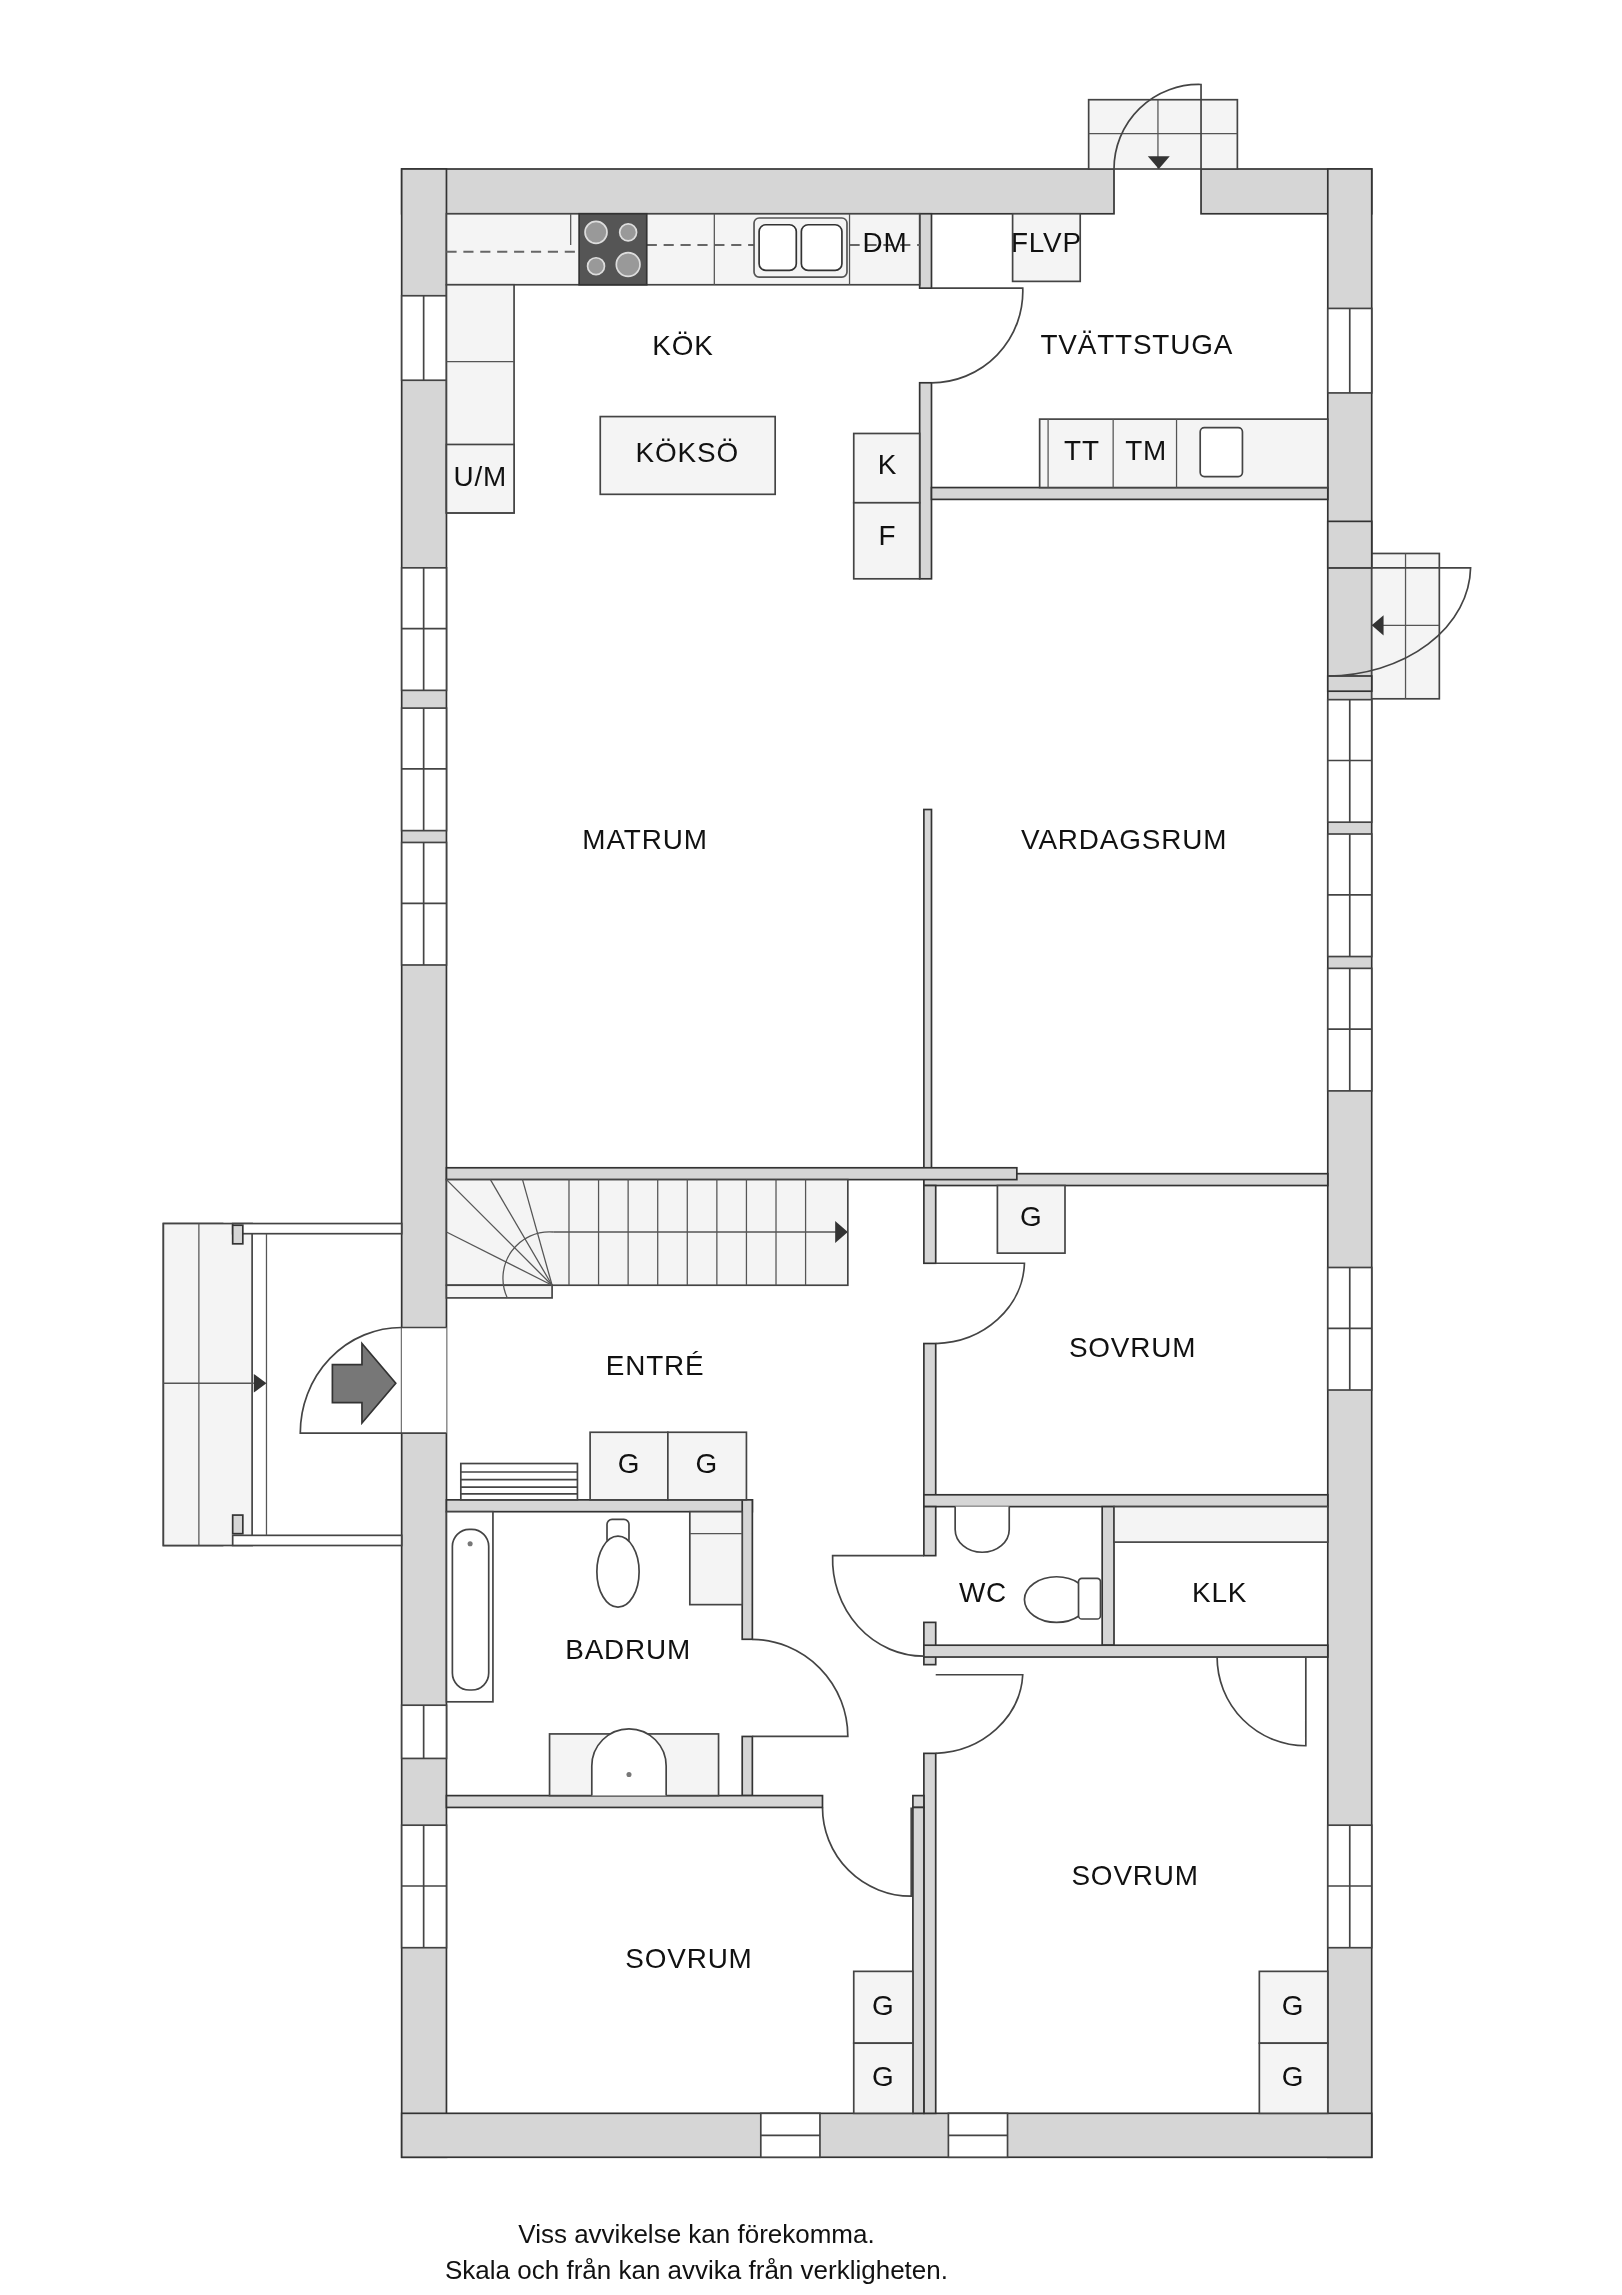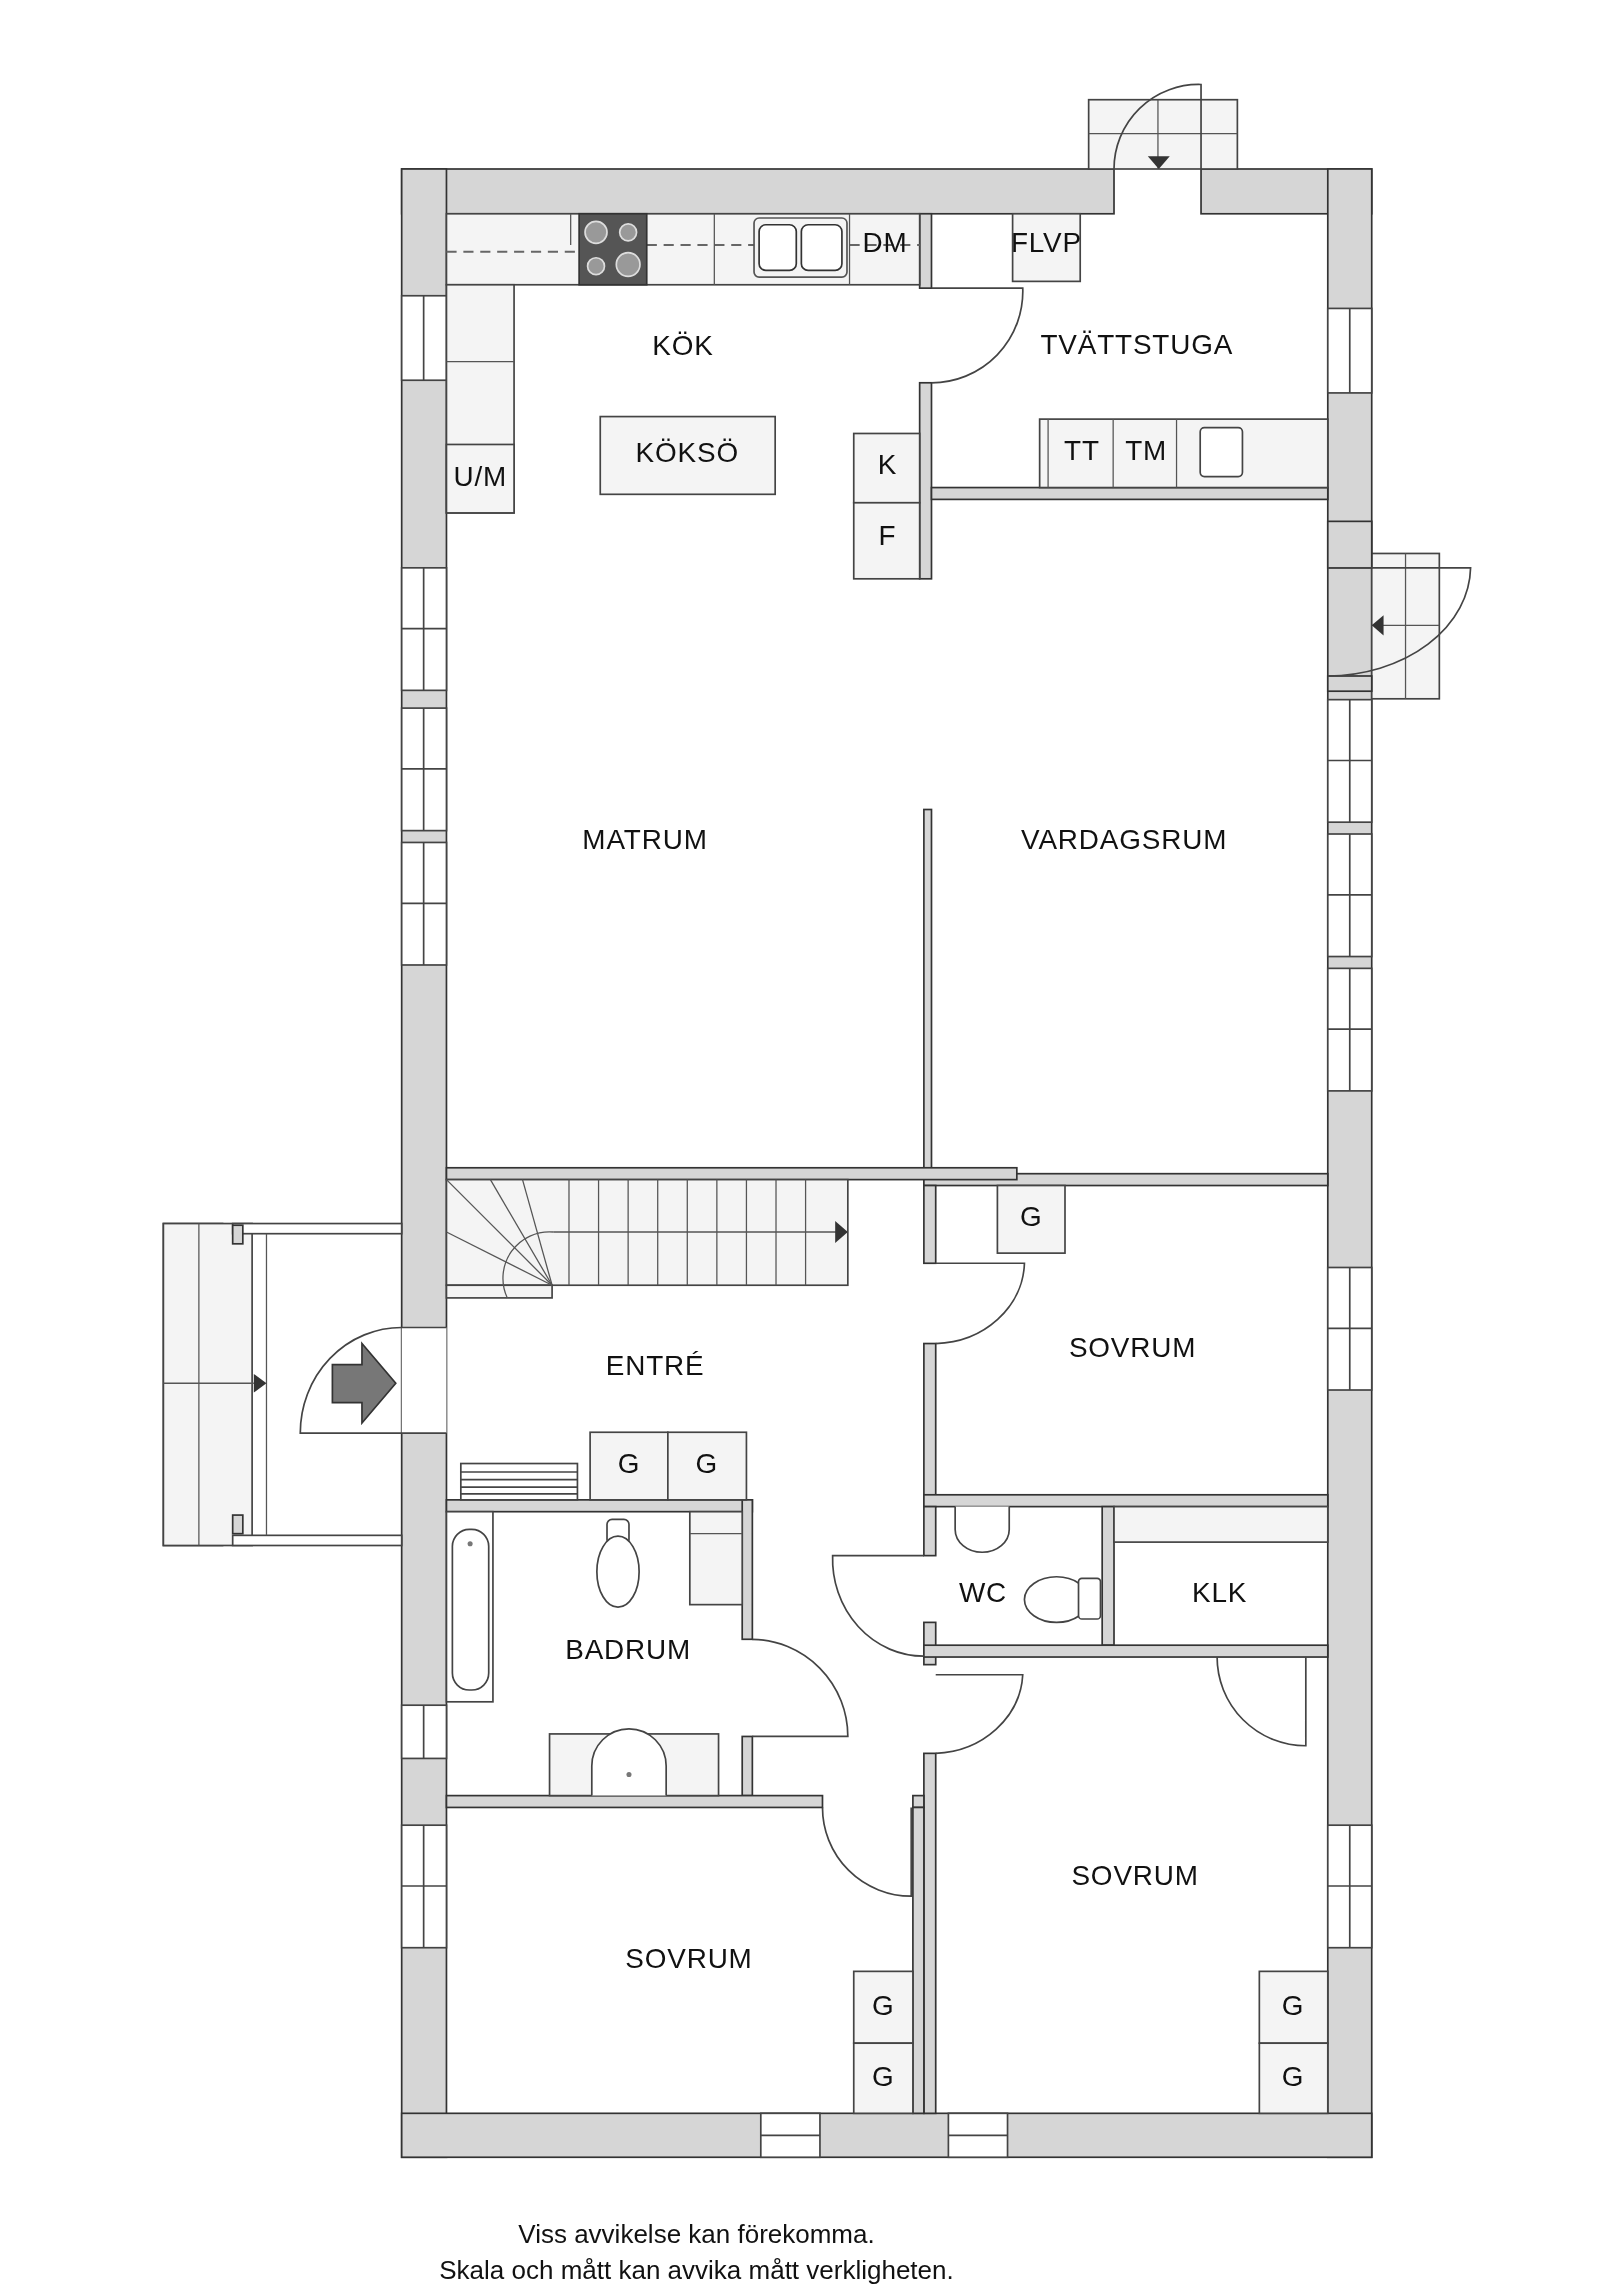--- a/index.html
+++ b/index.html
@@ -304,14 +304,14 @@
   <text class="lbl" x="815" y="2320">SOVRUM</text>
   <g>
     <rect class="fix" x="1010" y="2333" width="70" height="85"></rect>
     <rect class="fix" x="1010" y="2418" width="70" height="83"></rect>
     <text class="lbl" x="1045" y="2376">G</text>
     <text class="lbl" x="1045" y="2460">G</text>
   </g>
 </svg>
 
 <div class="note" style="top:2219px;">Viss avvikelse kan förekomma.</div>
-<div class="note" style="top:2255px;">Skala och mått kan avvika mått verkligheten.</div>
+<div class="note" style="top:2255px;">Skala och från kan avvika från verkligheten.</div>
 
 
 </body></html>

